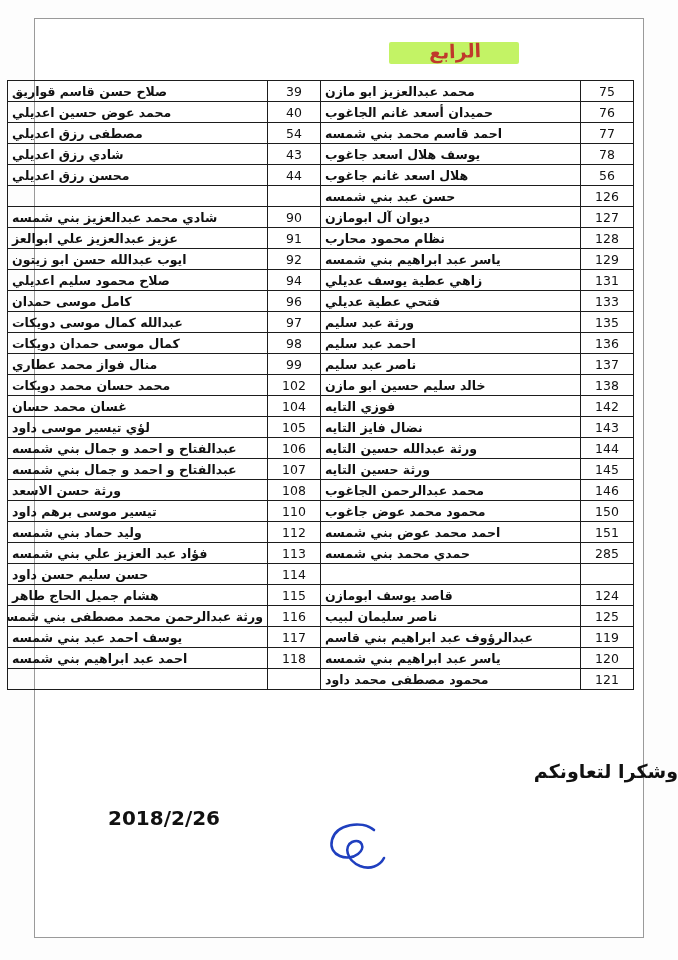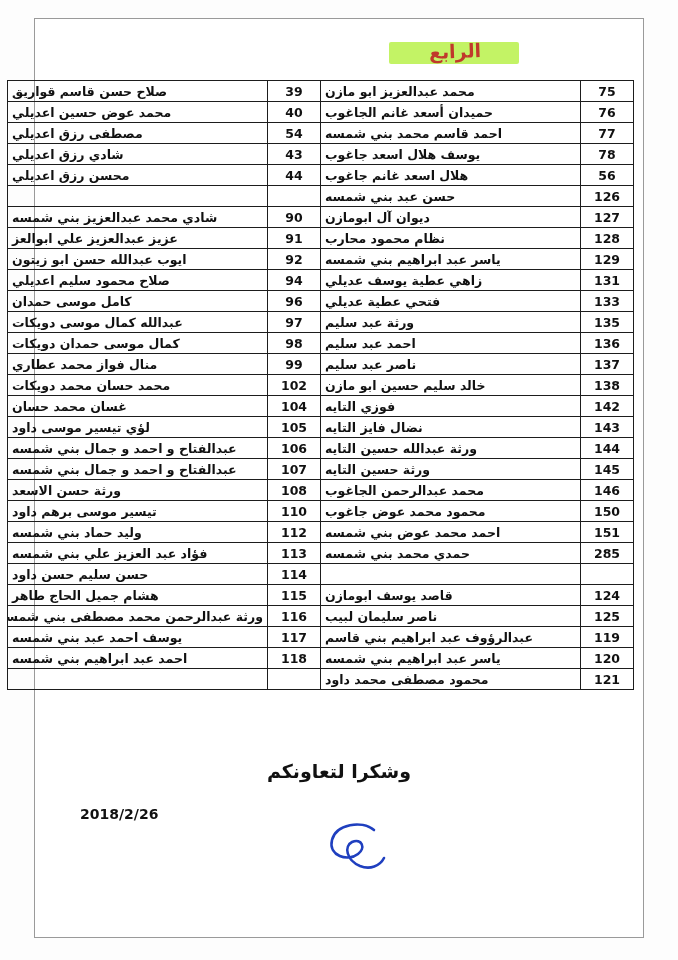--- a/index.html
+++ b/index.html
@@ -72,47 +72,47 @@
     height: 20px;
     font-size: 12.5px;
     padding: 0 4px;
     font-family: "DejaVu Sans", "Liberation Sans", sans-serif;
     white-space: nowrap;
     overflow: hidden;
   }
   td.num {
     width: 44px;
     text-align: center;
-    font-weight: bold;
+    font-weight: normal;
     direction: ltr;
   }
   td.nm {
     width: 251px;
     text-align: left;
     font-weight: bold;
   }
   td.blank {
     border: 1px solid #1d1d1d;
   }
   
   .thanks {
     position: absolute;
     left: 0;
     right: 0;
     top: 760px;
-    text-align: center;
+    text-align: right;
     font-size: 19px;
     font-weight: bold;
     font-family: "DejaVu Sans", sans-serif;
   }
   .date {
     position: absolute;
-    left: 80px;
+    left: 108px;
     top: 806px;
-    font-size: 14px;
+    font-size: 20px;
     font-weight: bold;
     direction: ltr;
     font-family: "DejaVu Sans", sans-serif;
   }
   .signature {
     position: absolute;
     left: 322px;
     top: 822px;
     width: 70px;
     height: 56px;

